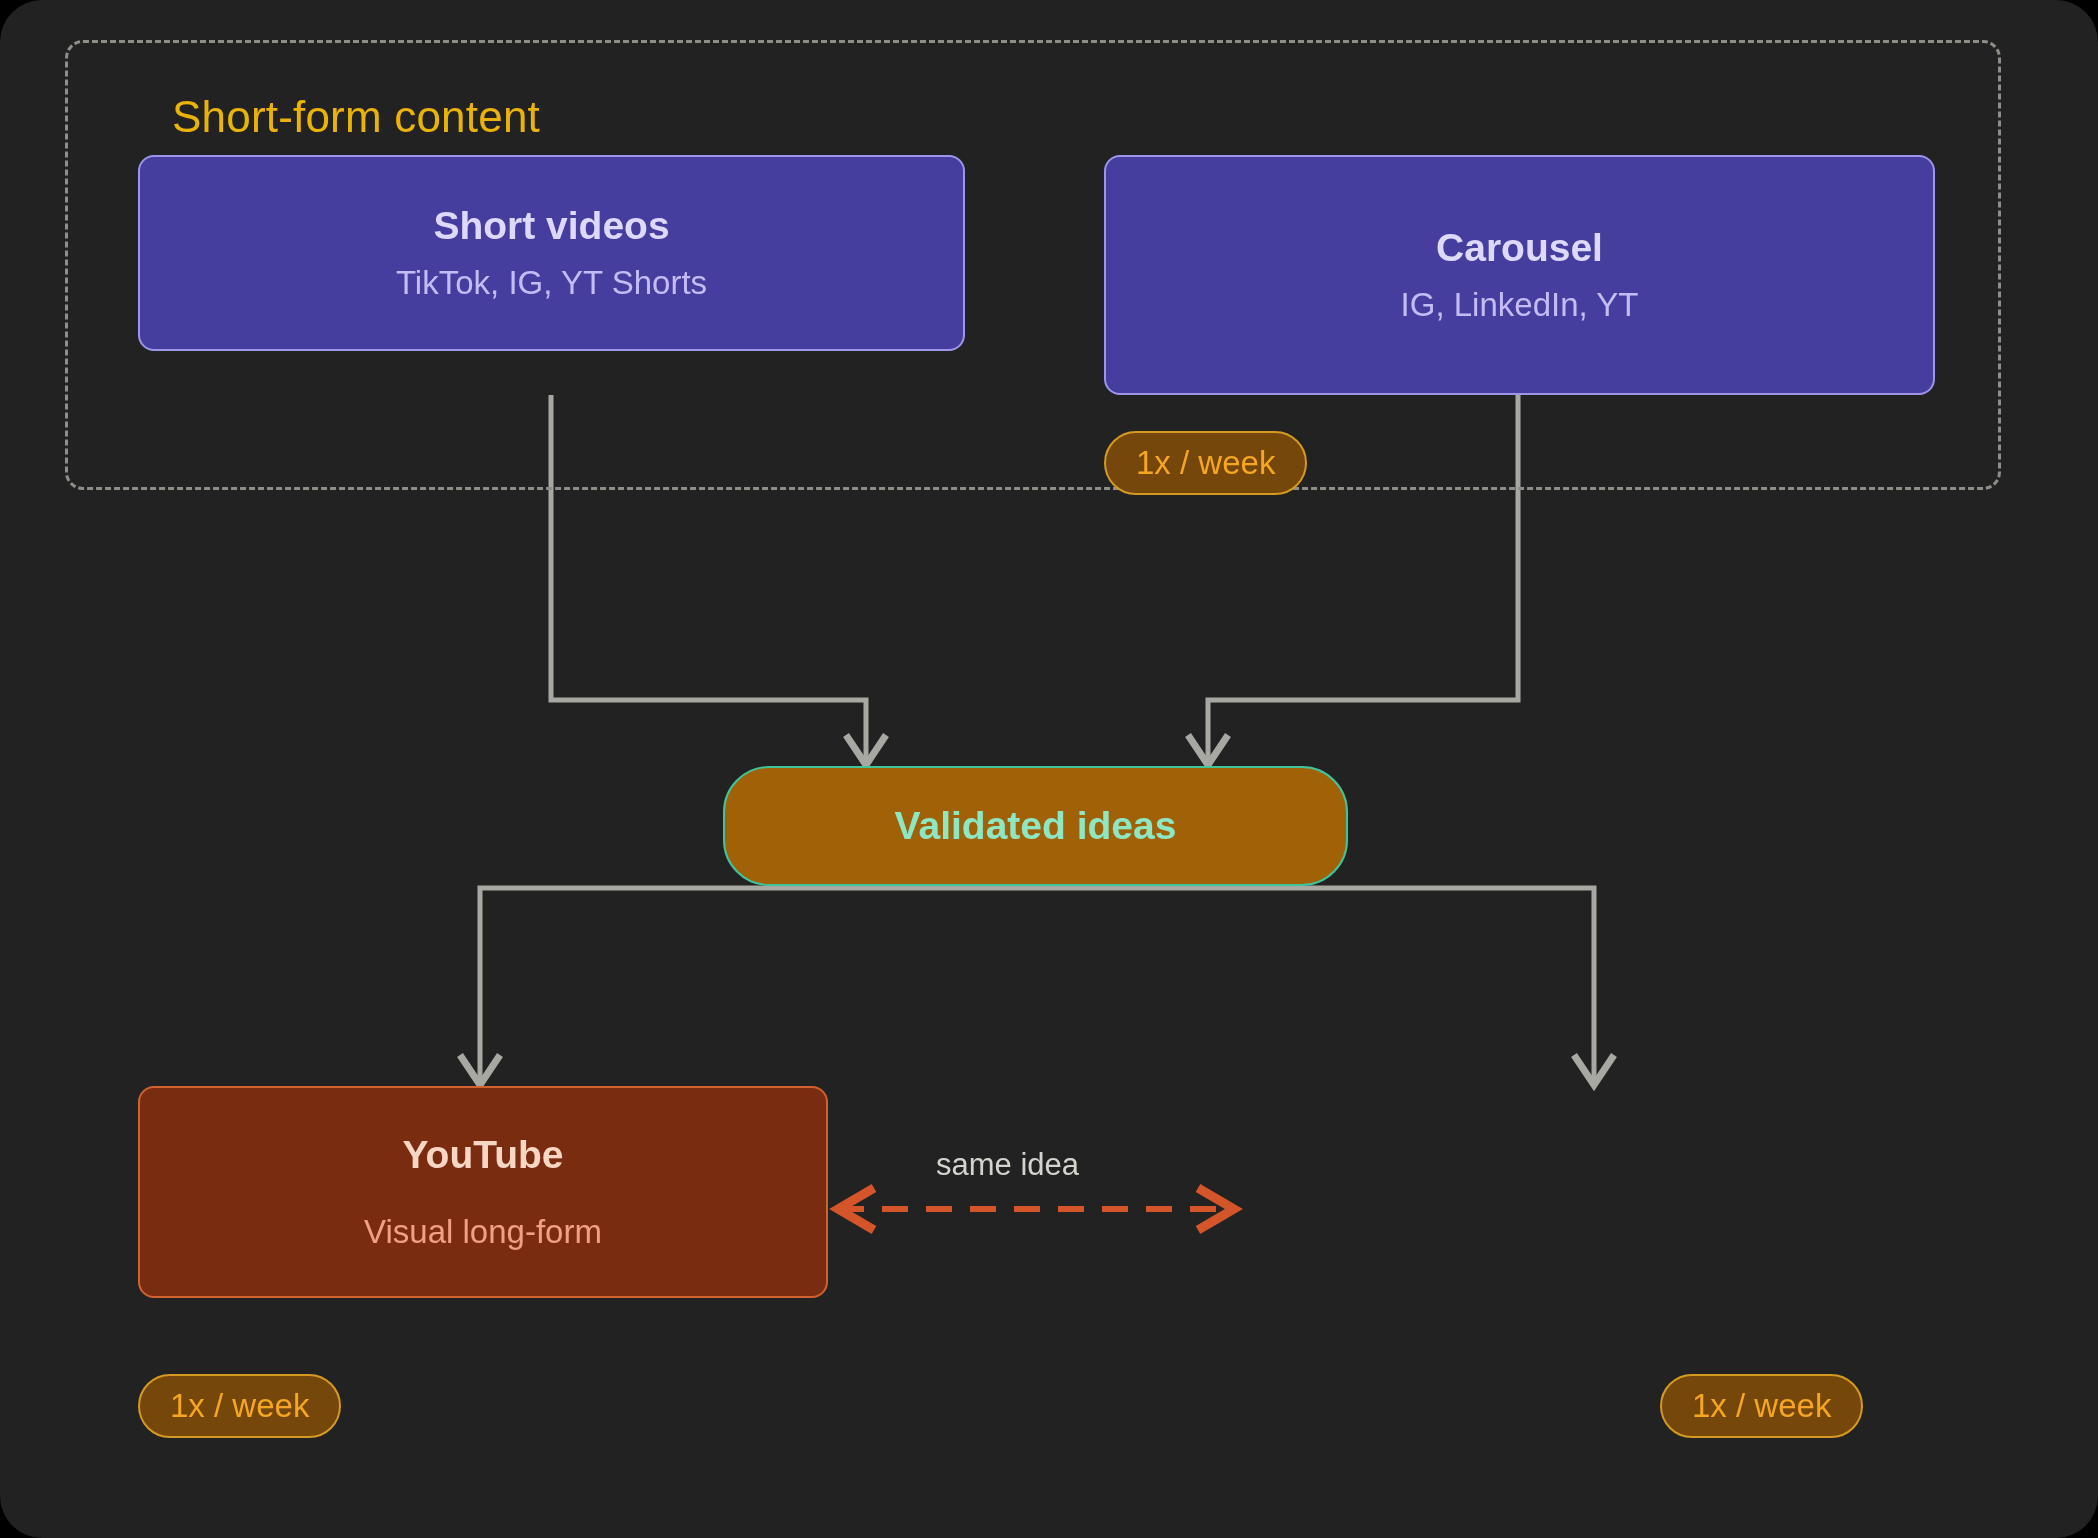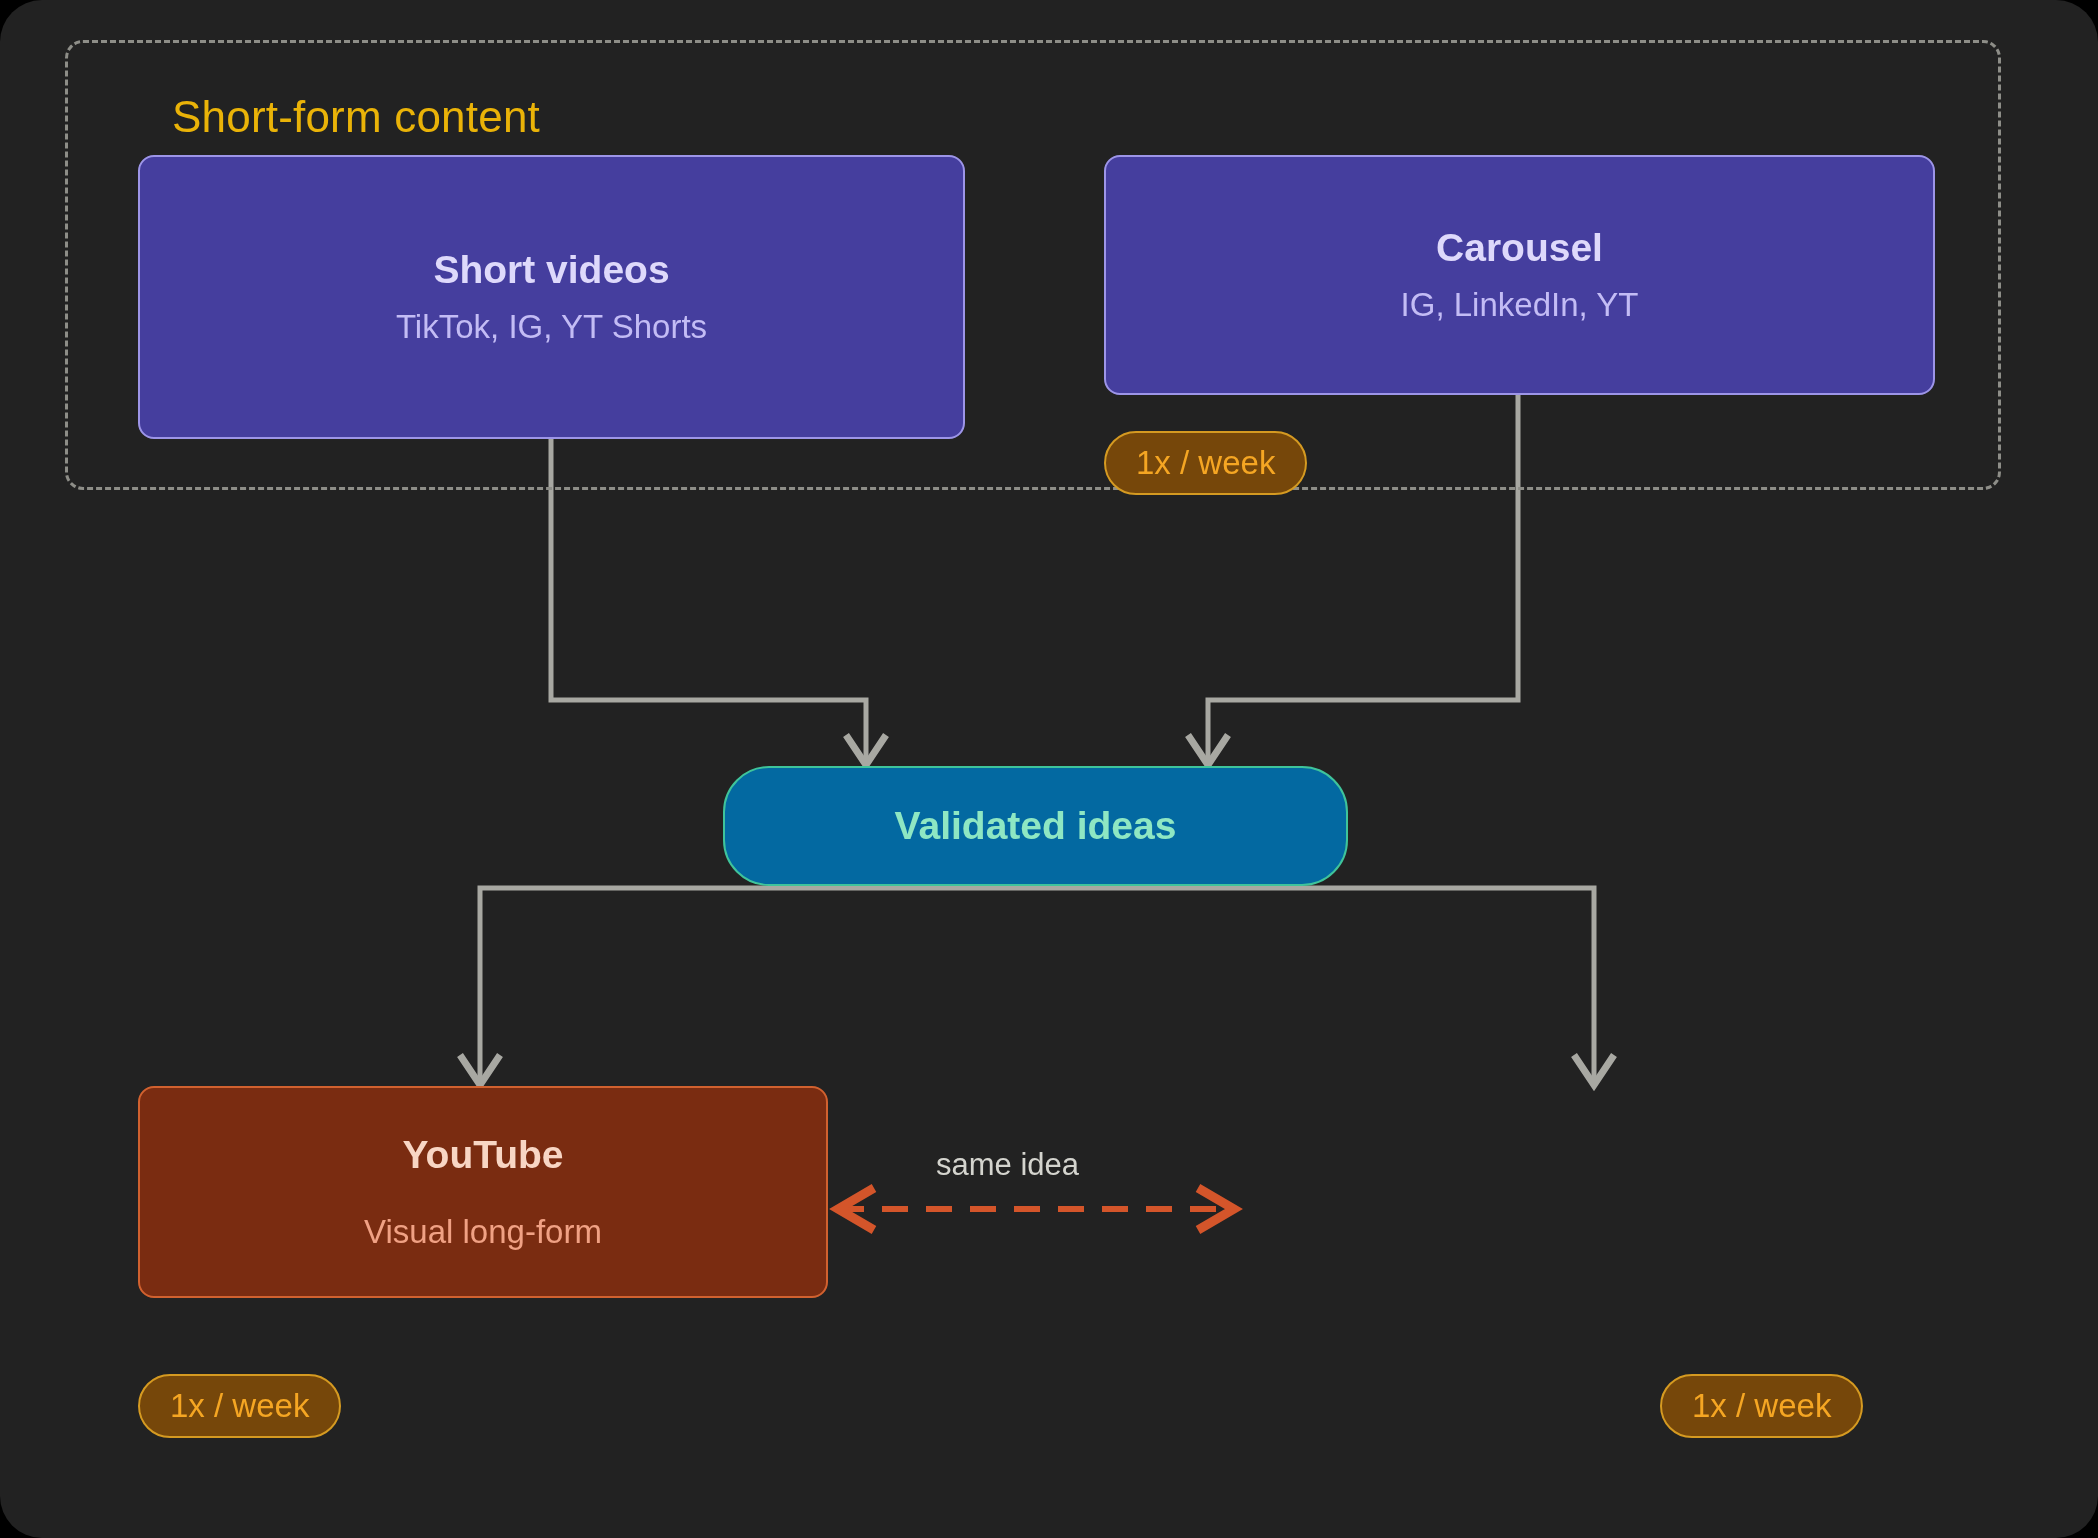--- a/index.html
+++ b/index.html
@@ -93,21 +93,21 @@
     margin-bottom: 14px;
   }
   .node.rust .subtitle {
     font-size: 33px;
     color: #f0a184;
     margin-top: 20px;
   }
 
   
   .node.teal {
-    background: #0369a1;
+    background: #a16207;
     border: 2px solid #3fc49b;
     border-radius: 46px;
   }
   .node.teal .title {
     font-size: 39px;
     color: #8ee7c3;
     margin-bottom: 0;
   }
 
   
@@ -160,21 +160,21 @@
     <path d="M1036,888 L480,888 L480,1080" fill="none" stroke="#a8a8a2" stroke-width="5" stroke-linecap="butt" stroke-linejoin="miter" marker-end="url(#arrow-gray)"></path>
 
     <path d="M1036,888 L1594,888 L1594,1080" fill="none" stroke="#a8a8a2" stroke-width="5" stroke-linecap="butt" stroke-linejoin="miter" marker-end="url(#arrow-gray)"></path>
 
     <path d="M838,1209 L1234,1209" fill="none" stroke="#d4552a" stroke-width="6" stroke-dasharray="26 18" marker-start="url(#arrow-orange-start)" marker-end="url(#arrow-orange-end)"></path>
   </svg>
 
   <div class="cluster"></div>
   <div class="cluster-title">Short-form content</div>
 
-  <div class="node purple" style="left:138px; top:155px; width:827px; height:284px;">
+  <div class="node purple" style="left:138px; top:155px; width:827px; height:196px;">
     <div class="title">Short videos</div>
     <div class="subtitle">TikTok, IG, YT Shorts</div>
   </div>
 
   <div class="node purple" style="left:1104px; top:155px; width:831px; height:240px;">
     <div class="title">Carousel</div>
     <div class="subtitle">IG, LinkedIn, YT</div>
   </div>
 
   <div class="node teal" style="left:723px; top:766px; width:625px; height:120px;">

